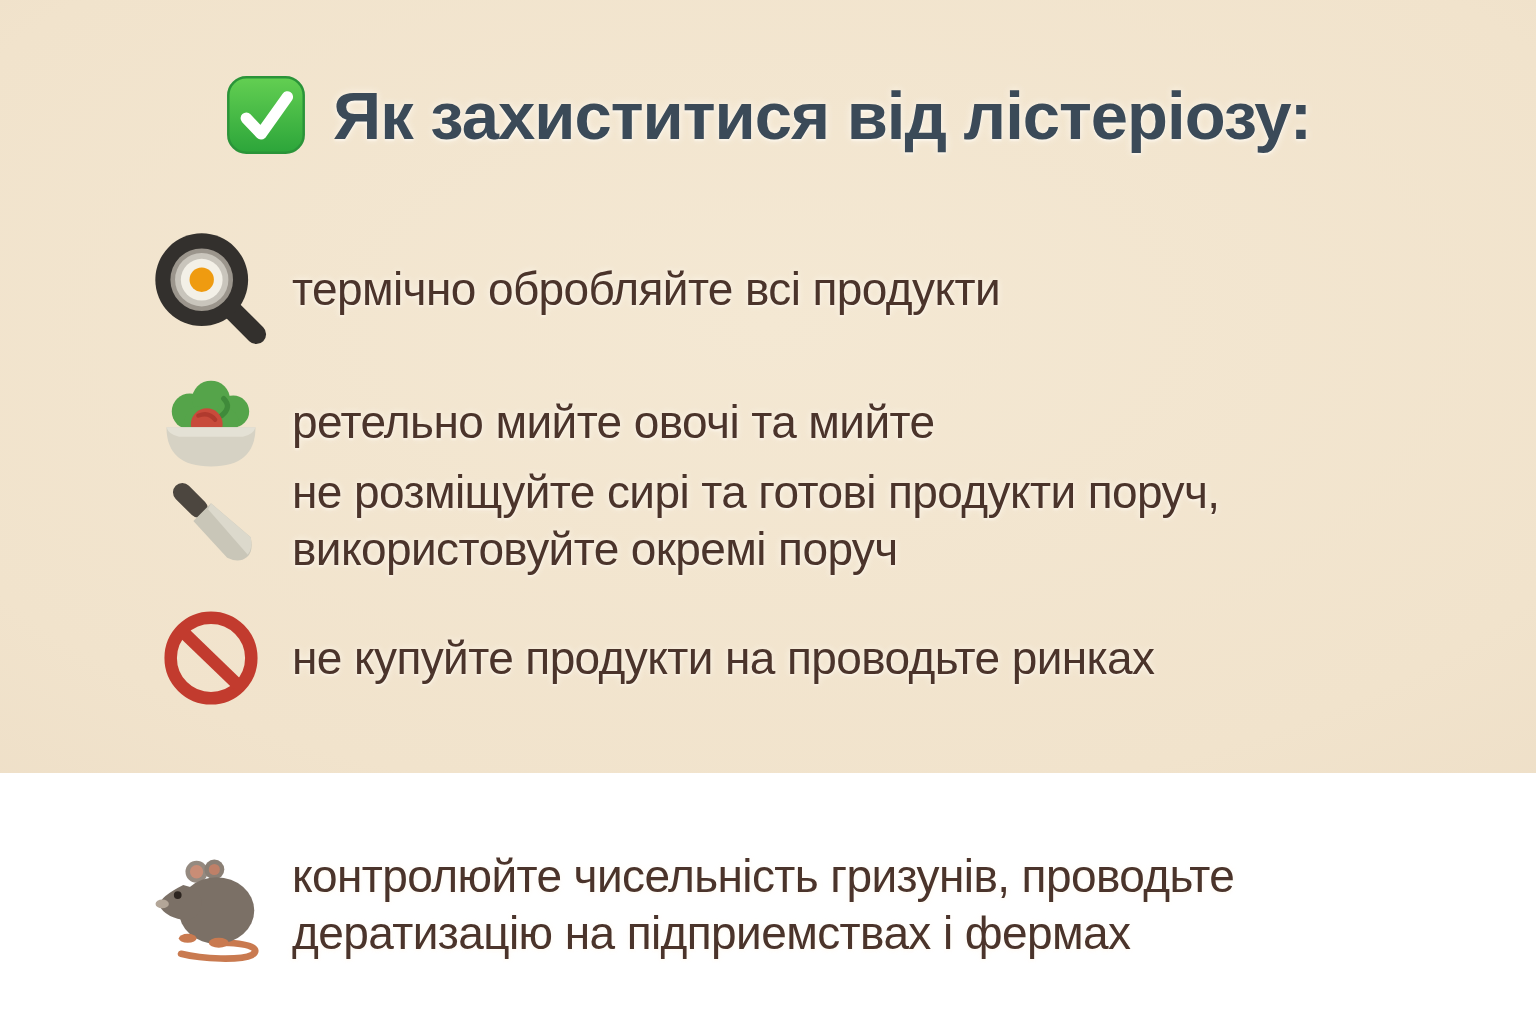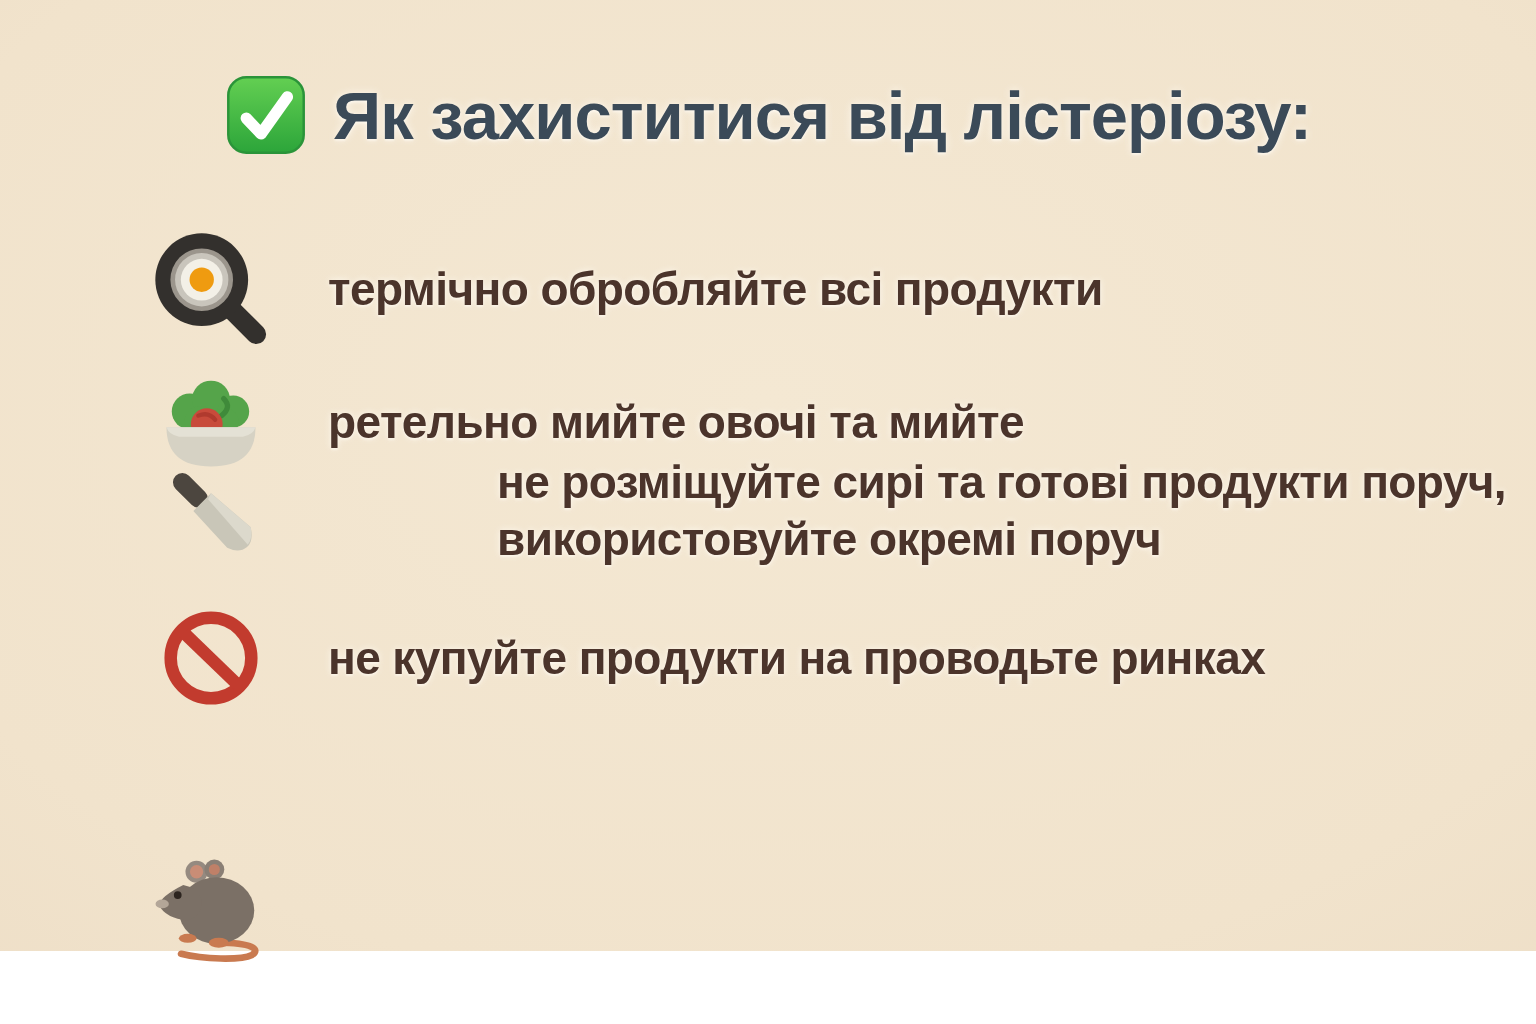--- a/index.html
+++ b/index.html
@@ -3,21 +3,21 @@
 <meta charset="utf-8">
 <style>
   html, body { margin: 0; padding: 0; }
   body {
     width: 1536px; height: 1024px;
     font-family: "Liberation Sans", sans-serif;
     overflow: hidden;
   }
   .poster {
     position: relative;
-    width: 1536px; height: 951px;
+    width: 1536px; height: 773px;
     background:
       radial-gradient(120% 125% at 50% 42%,
         #f4e8d3 0%, #f1e3cc 50%, #ecdcc4 78%, #e5d2b9 100%);
   }
   
   .header {
     position: absolute;
     top: 74px; left: 0; right: 0;
     display: flex; align-items: center; justify-content: center;
     gap: 26px;
@@ -35,32 +35,32 @@
   .row {
     position: absolute;
     left: 150px; right: 30px;
     display: flex; align-items: center;
   }
   .row .icon-box {
     width: 122px; flex: 0 0 122px;
     display: flex; align-items: center; justify-content: center;
   }
   .row .text {
-    margin-left: 56px;
+    margin-left: 20px;
     font-size: 46px;
-    font-weight: 700;
+    font-weight: 400;
     letter-spacing: -0.6px;
     line-height: 57px;
     color: #4b342b;
     text-shadow: 0 0 7px rgba(255,252,244,0.9), 0 2px 2px rgba(255,252,244,0.5);
     white-space: nowrap;
   }
   .row-1 { top: 228px; height: 122px; }
   .row-2 { top: 374px; height: 96px;  }
-  .row-3 { top: 450px; height: 122px; justify-content: space-between; }
+  .row-3 { top: 460px; height: 122px; }
   .row-4 { top: 610px; height: 96px;  }
   .row-5 { top: 703px; height: 122px; }
   .row-6 { top: 843px; height: 124px; }
 </style>
 </head>
 <body>
 
 <div class="poster">
 
   <div class="header">
@@ -155,15 +155,19 @@
         <circle cx="58" cy="18" r="9" fill="#8a7f75"></circle>
         <circle cx="58" cy="18" r="5" fill="#bf8068"></circle>
         <ellipse cx="60" cy="55" rx="34" ry="30" fill="#7b7066"></ellipse>
         <path d="M30 32 Q10 42 8 50 Q14 62 34 64 Q48 60 46 44 Q42 34 30 32 Z" fill="#7b7066"></path>
         <ellipse cx="11" cy="49" rx="6" ry="4" fill="#b3a698"></ellipse>
         <circle cx="25" cy="41" r="3.5" fill="#2c241f"></circle>
         <ellipse cx="34" cy="80" rx="8" ry="4" fill="#c97a50"></ellipse>
         <ellipse cx="62" cy="84" rx="9" ry="4.5" fill="#c97a50"></ellipse>
       </svg>
     </span>
+    <div class="text">
+      <div>контролюйте чисельність гризунів, проводьте</div>
+      <div>дератизацію на підприемствах і фермах</div>
+    </div>
   </div>
 
 </div>
 
 </body></html>

